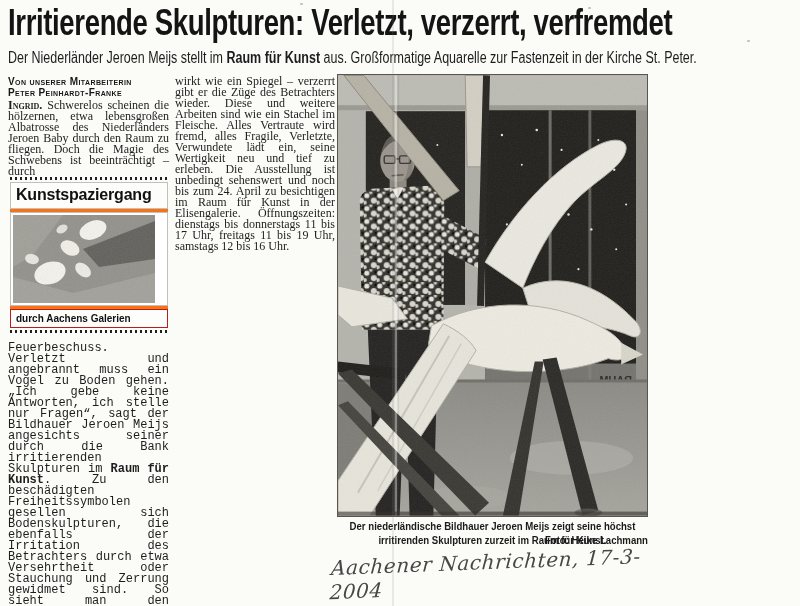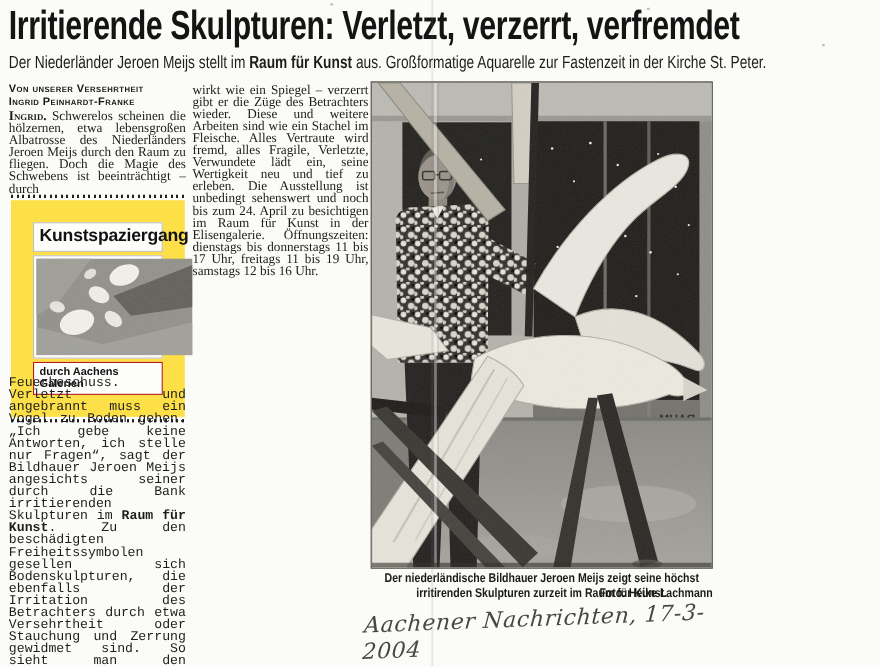--- a/index.html
+++ b/index.html
@@ -40,21 +40,21 @@
   }
   .col1p1{left:8px;top:100px;width:161px;}
   .col1p2{left:8px;top:343px;width:161px;font-family:Liberation Mono, monospace;}
   .col2  {left:175px;top:76px;width:160px;}
   .lead{font-weight:bold;font-variant:small-caps;}
   .bodycol b{font-weight:bold;}
 
   
   .infobox{left:10px;top:177px;width:158px;}
   .dotline{height:3px;background:repeating-linear-gradient(90deg,#1f1f1f 0 2px,transparent 2px 5px);}
-  .boxbody{background:#fde047;margin:2px 0;padding:20px;}
+  .boxbody{background:#f97316;margin:2px 0;padding:0;}
   .boxtitle{
     background:#fdfdfb;padding:3px 5px 4px 5px;margin-bottom:3px;
     font-family:"Liberation Sans", sans-serif;font-weight:bold;font-size:16px;
     letter-spacing:-0.2px;color:#111;
     border:1px solid #c2c0ba;
   }
   .boximg{border:1px solid #c2c0ba;background:#fff;padding:2px;line-height:0;}
   .boxcap{
     background:#fdfdfb;padding:3px 5px;margin-top:3px;
     font-family:"Liberation Sans", sans-serif;font-weight:bold;font-size:10px;
@@ -88,25 +88,25 @@
   .speck{width:3px;height:2px;background:#777;opacity:.45;border-radius:1px;}
 </style>
 </head>
 <body>
 
 <div class="abs headline">Irritierende Skulpturen: Verletzt, verzerrt, verfremdet</div>
 
 <div class="abs subhead"><span>Der Niederländer Jeroen Meijs stellt im </span><b>Raum für Kunst</b><span> aus. Großformatige Aquarelle zur Fastenzeit in der Kirche St. Peter.</span></div>
 
 <div class="abs byline">
-  <div>Von unserer Versehrtheit</div>
-  <div>Ingrid Peinhardt-Franke</div>
-</div>
-
-<div class="abs bodycol col1p1"><span class="lead">Ingrid.</span><span> Schwerelos scheinen die hölzernen, etwa lebensgroßen Albatrosse des Niederländers Jeroen Meijs durch den Raum zu fliegen. Doch die Magie des Schwebens ist beeinträchtigt – durch</span></div>
+  <div>Von unserer Mitarbeiterin</div>
+  <div>Peter Peinhardt-Franke</div>
+</div>
+
+<div class="abs bodycol col1p1"><span class="lead">Ingrid.</span><span> Schwerelos scheinen die hölzernen, etwa lebensgroßen Albatrosse des Niederländers Jeroen Baby durch den Raum zu fliegen. Doch die Magie des Schwebens ist beeinträchtigt – durch</span></div>
 
 <div class="abs infobox">
   <div class="dotline"></div>
   <div class="boxbody">
     <div class="boxtitle">Kunstspaziergang</div>
     <div class="boximg">
       
       <svg width="142" height="88" viewBox="0 0 142 88">
         <defs>
           <filter id="grain2" x="0" y="0" width="100%" height="100%">

